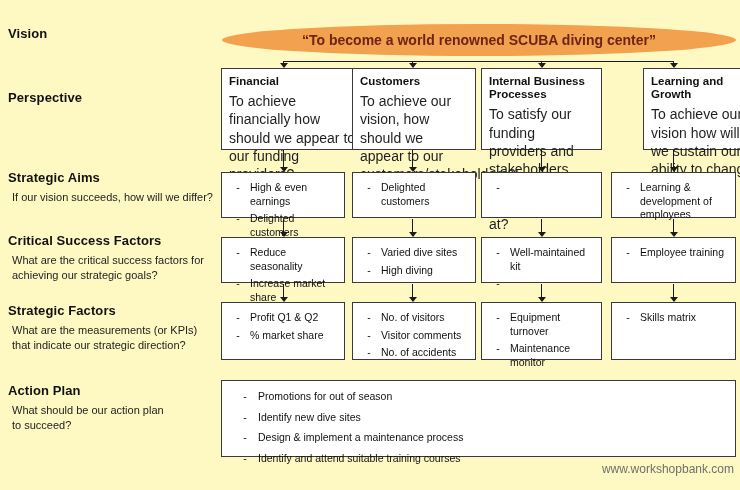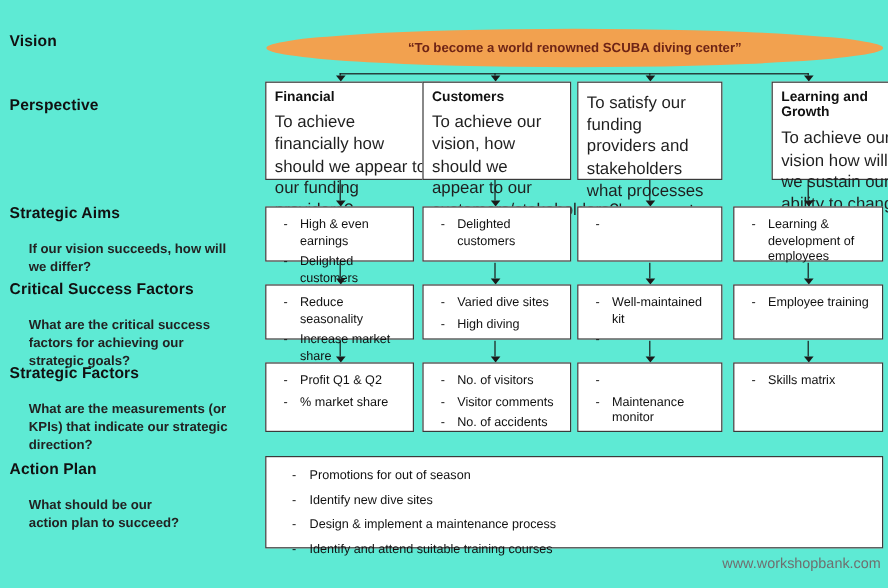--- a/index.html
+++ b/index.html
@@ -1,32 +1,32 @@
 <!DOCTYPE html>
 <html><head>
 <meta charset="utf-8">
 <style>
   html,body { margin:0; padding:0; background:#fff; }
   .stage {
-    position:relative; width:740px; height:490px; background:#5eead4;
+    position:relative; width:740px; height:490px; background:#fef9c3;
     font-family:"Liberation Sans", sans-serif; color:#1a1a1a; overflow:hidden;
   }
 
   
   .row-label { position:absolute; left:8px; }
   .row-label h2 { margin:0 0 5px 0; font-size:13px; font-weight:bold; color:#111; letter-spacing:.1px; }
-  .row-label p  { margin:16px; font-size:11px; line-height:1.35; color:#222;font-weight:bold; }
+  .row-label p  { margin:4px; font-size:11px; line-height:1.35; color:#222; }
 
   
   .ellipse {
     position:absolute; left:222px; top:24px; width:514px; height:32px;
     background:#F2A14F; border-radius:50%;
     display:flex; align-items:center; justify-content:center;
   }
-  .ellipse span { font-size:11px; font-weight:bold; color:#6E2416; }
+  .ellipse span { font-size:14px; font-weight:bold; color:#6E2416; }
 
   
   .hline { position:absolute; height:1px; background:#1a1a1a; }
   .conn  { position:absolute; width:0; border-left:1px solid #1a1a1a; }
   .conn::after {
     content:""; position:absolute; left:-4px; bottom:-5px;
     border-left:4px solid transparent; border-right:4px solid transparent;
     border-top:5px solid #1a1a1a;
   }
 
@@ -53,21 +53,21 @@
   }
 </style>
 </head>
 <body>
 
 <div class="stage">
 
   <div class="row-label" style="top:26px">
     <h2>Vision</h2>
   </div>
-  <div class="row-label" style="top:80px">
+  <div class="row-label" style="top:90px">
     <h2>Perspective</h2>
   </div>
   <div class="row-label" style="top:170px;width:212px">
     <h2>Strategic Aims</h2>
     <p>If our vision succeeds, how will we differ?</p>
   </div>
   <div class="row-label" style="top:233px;width:208px">
     <h2>Critical Success Factors</h2>
     <p>What are the critical success factors for achieving our strategic goals?</p>
   </div>
@@ -92,20 +92,21 @@
 
   <div class="box" style="left:221px;top:68px;width:146px;height:82px">
     <h3>Financial</h3>
     <p class="question">To achieve financially how should we appear to our funding providers?</p>
   </div>
   <div class="box" style="left:352px;top:68px;width:124px;height:82px">
     <h3>Customers</h3>
     <p class="question">To achieve our vision, how should we appear to our customers/stakeholders?'</p>
   </div>
   <div class="box" style="left:481px;top:68px;width:121px;height:82px">
+    <h3>Internal Business Processes</h3>
     <p class="question">To satisfy our funding providers and stakeholders what processes must we excel at?</p>
   </div>
   <div class="box" style="left:643px;top:68px;width:125px;height:82px">
     <h3>Learning and Growth</h3>
     <p class="question">To achieve our vision how will we sustain our ability to change and improve?</p>
   </div>
 
   <div class="conn" style="left:283px;top:150px;height:17px"></div>
   <div class="conn" style="left:412px;top:150px;height:17px"></div>
   <div class="conn" style="left:541px;top:150px;height:17px"></div>
@@ -205,20 +206,21 @@
         <span class="bullet-text">Visitor comments</span>
       </div>
       <div class="bullet">
         <span class="dash">-</span>
         <span class="bullet-text">No. of accidents</span>
       </div>
     </div>
   <div class="box" style="left:481px;top:302px;width:121px;height:58px">
       <div class="bullet">
         <span class="dash">-</span>
+        <span class="bullet-text">Equipment turnover</span>
       </div>
       <div class="bullet">
         <span class="dash">-</span>
         <span class="bullet-text">Maintenance monitor</span>
       </div>
     </div>
   <div class="box" style="left:611px;top:302px;width:125px;height:58px">
       <div class="bullet">
         <span class="dash">-</span>
         <span class="bullet-text">Skills matrix</span>

